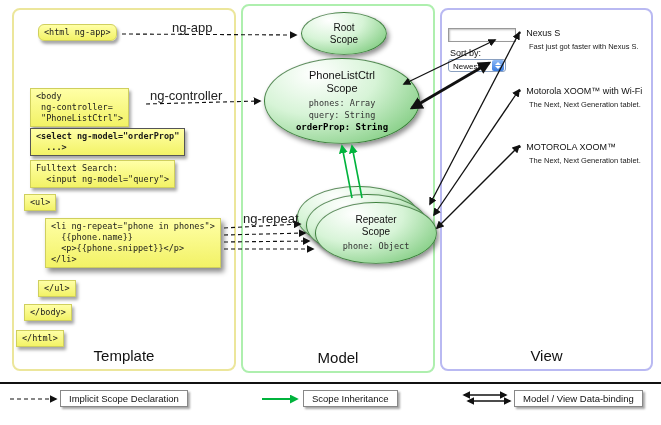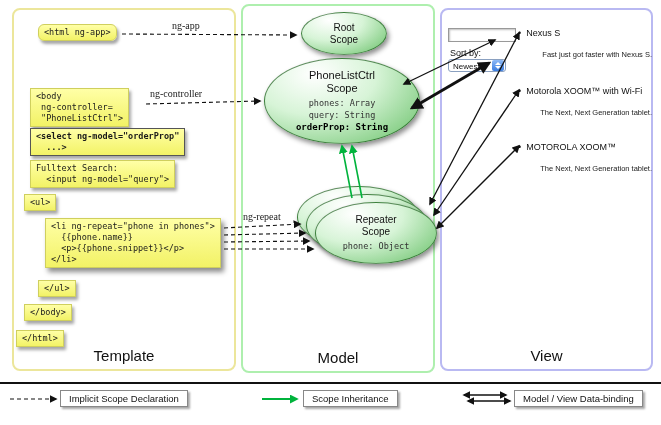--- a/index.html
+++ b/index.html
@@ -25,22 +25,22 @@
              background:radial-gradient(ellipse at 32% 18%, #ffffff 0%, #d7f4d7 42%, #7ecb7e 88%);
              box-shadow:2px 3px 5px rgba(0,0,0,.45);
              display:flex; flex-direction:column; align-items:center; justify-content:center;
              text-align:center; }
   .scope-title { font-size:10px; line-height:1.2; color:#111; white-space:pre; }
   .scope-title.big { font-size:11px; }
   .scope-props { margin-top:3px; font-family:"DejaVu Sans Mono", monospace;
                  font-size:8.5px; line-height:1.35; color:#333; }
   .scope-props .bold-prop { font-weight:bold; color:#000; font-size:9px; }
 
-  .arrow-label { position:absolute; font-family:Liberation Serif, serif;
-                 font-size:10px; color:#222; z-index:6;text-align:center; }
+  .arrow-label { position:absolute; font-family:Liberation Sans, sans-serif;
+                 font-size:13px; color:#222; z-index:6;text-align:center; }
 
   .arrows { position:absolute; left:0; top:0; z-index:5; pointer-events:none; }
   .dash  { stroke:#111; stroke-width:1.1; stroke-dasharray:4 3; }
   .green { stroke:#00b33c; stroke-width:1.6; }
   .green2{ stroke:#00b33c; stroke-width:2.2; }
   .bind  { stroke:#111; stroke-width:1.3; }
   .bindthick { stroke:#111; stroke-width:3; }
 
   
   .v-label { position:absolute; font-size:9px; color:#111; }
@@ -53,21 +53,21 @@
   .v-select .sel-btn { width:12px; height:11px; border-radius:2px; margin-right:1px;
               background:linear-gradient(#8db9f7,#3b7de0); position:relative; }
   .v-select .sel-btn::before, .v-select .sel-btn::after { content:""; position:absolute; left:3px;
               border-left:3px solid transparent; border-right:3px solid transparent; }
   .v-select .sel-btn::before { top:2px; border-bottom:3px solid #fff; }
   .v-select .sel-btn::after  { bottom:2px; border-top:3px solid #fff; }
 
   .view-item { position:absolute; left:76px; width:134px; }
   .vi-name { font-size:9px; color:#111; }
   .vi-name::before { content:"\2022"; margin-right:5px; }
-  .vi-snippet { margin-top:12px; margin-left:11px; font-size:7.5px; color:#222;text-align:right; }
+  .vi-snippet { margin-top:4px; margin-left:11px; font-size:7.5px; color:#222; }
 
   .divider { position:absolute; left:0; top:382px; width:661px; border-top:2px solid #111; }
   .legend-box { position:absolute; top:390px; display:inline-block; background:#fff;
                 border:1px solid #888; box-shadow:1.5px 1.5px 2px rgba(0,0,0,.35);
                 font-size:9.5px; color:#111; padding:2px 8px; white-space:nowrap; }
 </style>
 </head>
 <body>
 
 <div class="canvas">

